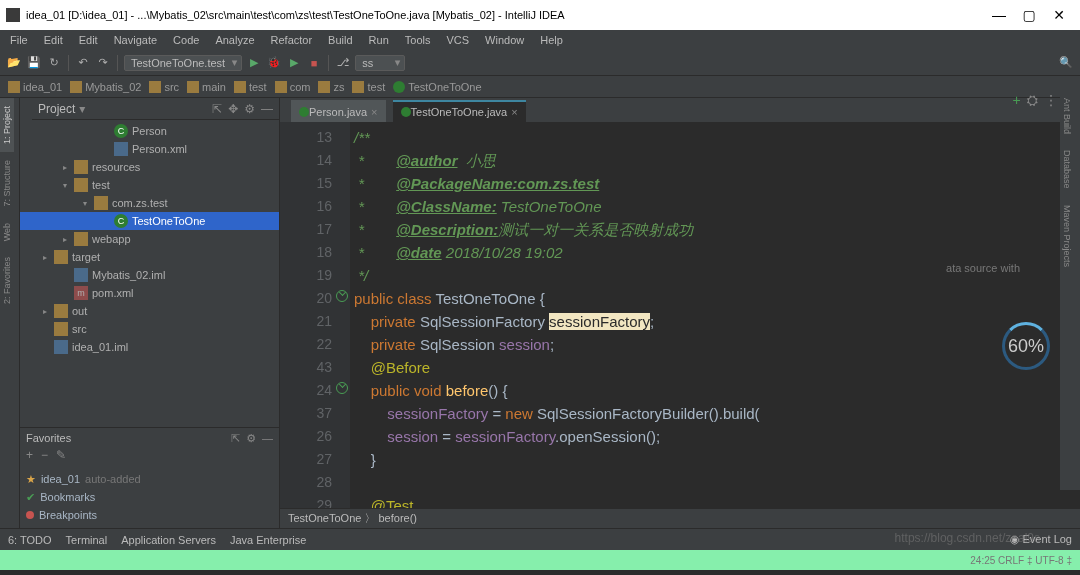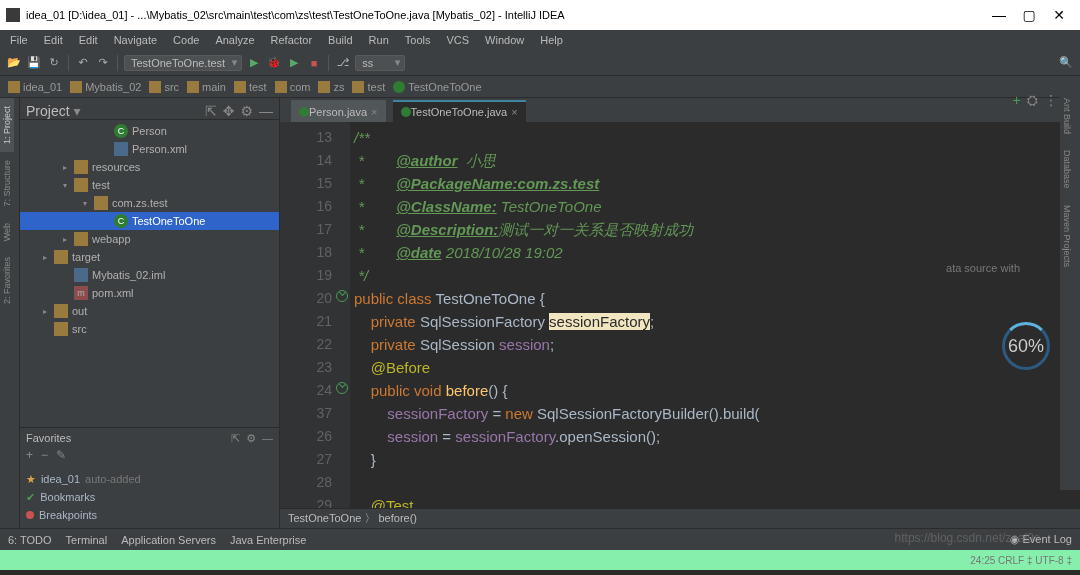--- a/index.html
+++ b/index.html
@@ -18,21 +18,21 @@
 .toolbar .search-r{margin-left:auto;}
 .crumbs{background:#3c3f41;height:22px;display:flex;align-items:center;gap:8px;padding:0 8px;border-bottom:1px solid #2b2b2b;font-size:11px;color:#999;}
 .crumbs .c-item{display:flex;align-items:center;gap:3px;}
 .crumbs .fi{width:12px;height:12px;background:#9a7b3f;display:inline-block;}
 .crumbs .class-i{width:12px;height:12px;border-radius:50%;background:#2e7d32;display:inline-block;}
 .main{display:flex;height:430px;}
 .left-rail{width:20px;background:#3c3f41;border-right:1px solid #2b2b2b;color:#888;font-size:9px;}
 .left-rail .vtab{writing-mode:vertical-rl;transform:rotate(180deg);padding:8px 2px;text-align:center;}
 .left-rail .vtab.active{background:#4e5254;color:#ccc;}
 .side{width:260px;background:#3c3f41;border-right:1px solid #2b2b2b;display:flex;flex-direction:column;}
-.panel-hdr{height:22px;display:flex;align-items:flex-end;padding:0 6px;background:#3c3f41;border-bottom:1px solid #2b2b2b;color:#bbb;font-size:14px;}
+.panel-hdr{height:22px;display:flex;align-items:center;padding:0 6px;background:#3c3f41;border-bottom:1px solid #2b2b2b;color:#bbb;font-size:12px;margin-left:12px;}
 .panel-hdr .spacer{margin-left:auto;display:flex;gap:6px;color:#888;}
 .tree{flex:1;overflow:hidden;padding:2px 0;}
 .tree .node{display:flex;align-items:center;height:18px;gap:4px;padding-left:20px;font-size:11px;color:#b0b0b0;}
 .tree .node.sel{background:#2f65ca;color:#fff;}
 .tree .chev{width:10px;text-align:center;color:#888;font-size:8px;}
 .tree .ico{width:14px;height:14px;display:inline-flex;align-items:center;justify-content:center;font-size:9px;}
 .tree .folder{background:#9a7b3f;}
 .tree .pkg{background:#9a7b3f;}
 .tree .class{border-radius:50%;background:#2e7d32;color:#fff;}
 .tree .file{background:#4a6a8a;}
@@ -234,20 +234,25 @@
         <div class="node ind0">
           <span class="chev">▸</span>
           <span class="ico folder"></span>
           <span>out</span>
         </div>
         <div class="node ind0">
           <span class="chev"></span>
           <span class="ico folder"></span>
           <span>src</span>
         </div>
+        <div class="node ind0">
+          <span class="chev"></span>
+          <span class="ico file"></span>
+          <span>idea_01.iml</span>
+        </div>
       </div>
 
     <div class="fav">
       <div class="fav-hdr">
         <span>Favorites</span>
         <span class="spacer" style="margin-left:auto;display:flex;gap:6px;color:#888;">
           <span>⇱</span>
           <span>⚙</span>
           <span>—</span>
         </span>
@@ -293,21 +298,21 @@
           <div class="gl">13</div>
           <div class="gl">14</div>
           <div class="gl">15</div>
           <div class="gl">16</div>
           <div class="gl">17</div>
           <div class="gl">18</div>
           <div class="gl">19</div>
           <div class="gl">20<span class="ann"></span></div>
           <div class="gl">21</div>
           <div class="gl">22</div>
-          <div class="gl">23</div>
+          <div class="gl">43</div>
           <div class="gl">24<span class="ann"></span></div>
           <div class="gl">37</div>
           <div class="gl">26</div>
           <div class="gl">27</div>
           <div class="gl">28</div>
           <div class="gl">29</div>
         </div>
       <div class="code" id="code"><div><span class="c-doc">/**</span></div><div><span class="c-doc"> * </span><span class="c-doctag">@author</span><span class="c-doc">  小思</span></div><div><span class="c-doc"> * </span><span class="c-doctag">@PackageName:com.zs.test</span></div><div><span class="c-doc"> * </span><span class="c-doctag">@ClassName:</span><span class="c-doc"> TestOneToOne</span></div><div><span class="c-doc"> * </span><span class="c-doctag">@Description:</span><span class="c-doc">测试一对一关系是否映射成功</span></div><div><span class="c-doc"> * </span><span class="c-doctag">@date</span><span class="c-doc"> 2018/10/28 19:02</span></div><div><span class="c-doc"> */</span></div><div><span class="c-kw">public class </span><span class="c-type">TestOneToOne </span>{</div><div>    <span class="c-kw">private </span><span class="c-type">SqlSessionFactory </span><span class="c-hl">sessionFactory</span>;</div><div>    <span class="c-kw">private </span><span class="c-type">SqlSession </span><span class="c-purple">session</span>;</div><div>    <span class="c-ann-kw">@Before</span></div><div>    <span class="c-kw">public void </span><span class="c-name">before</span>() {</div><div>        <span class="c-purple">sessionFactory</span> = <span class="c-kw">new </span>SqlSessionFactoryBuilder().build(</div><div>        <span class="c-purple">session</span> = <span class="c-purple">sessionFactory</span>.openSession();</div><div>    }</div><div>&nbsp;</div><div>    <span class="c-ann-kw">@Test</span></div></div>
     </div>
     <div class="crumb-bar">TestOneToOne 〉 before()</div>

